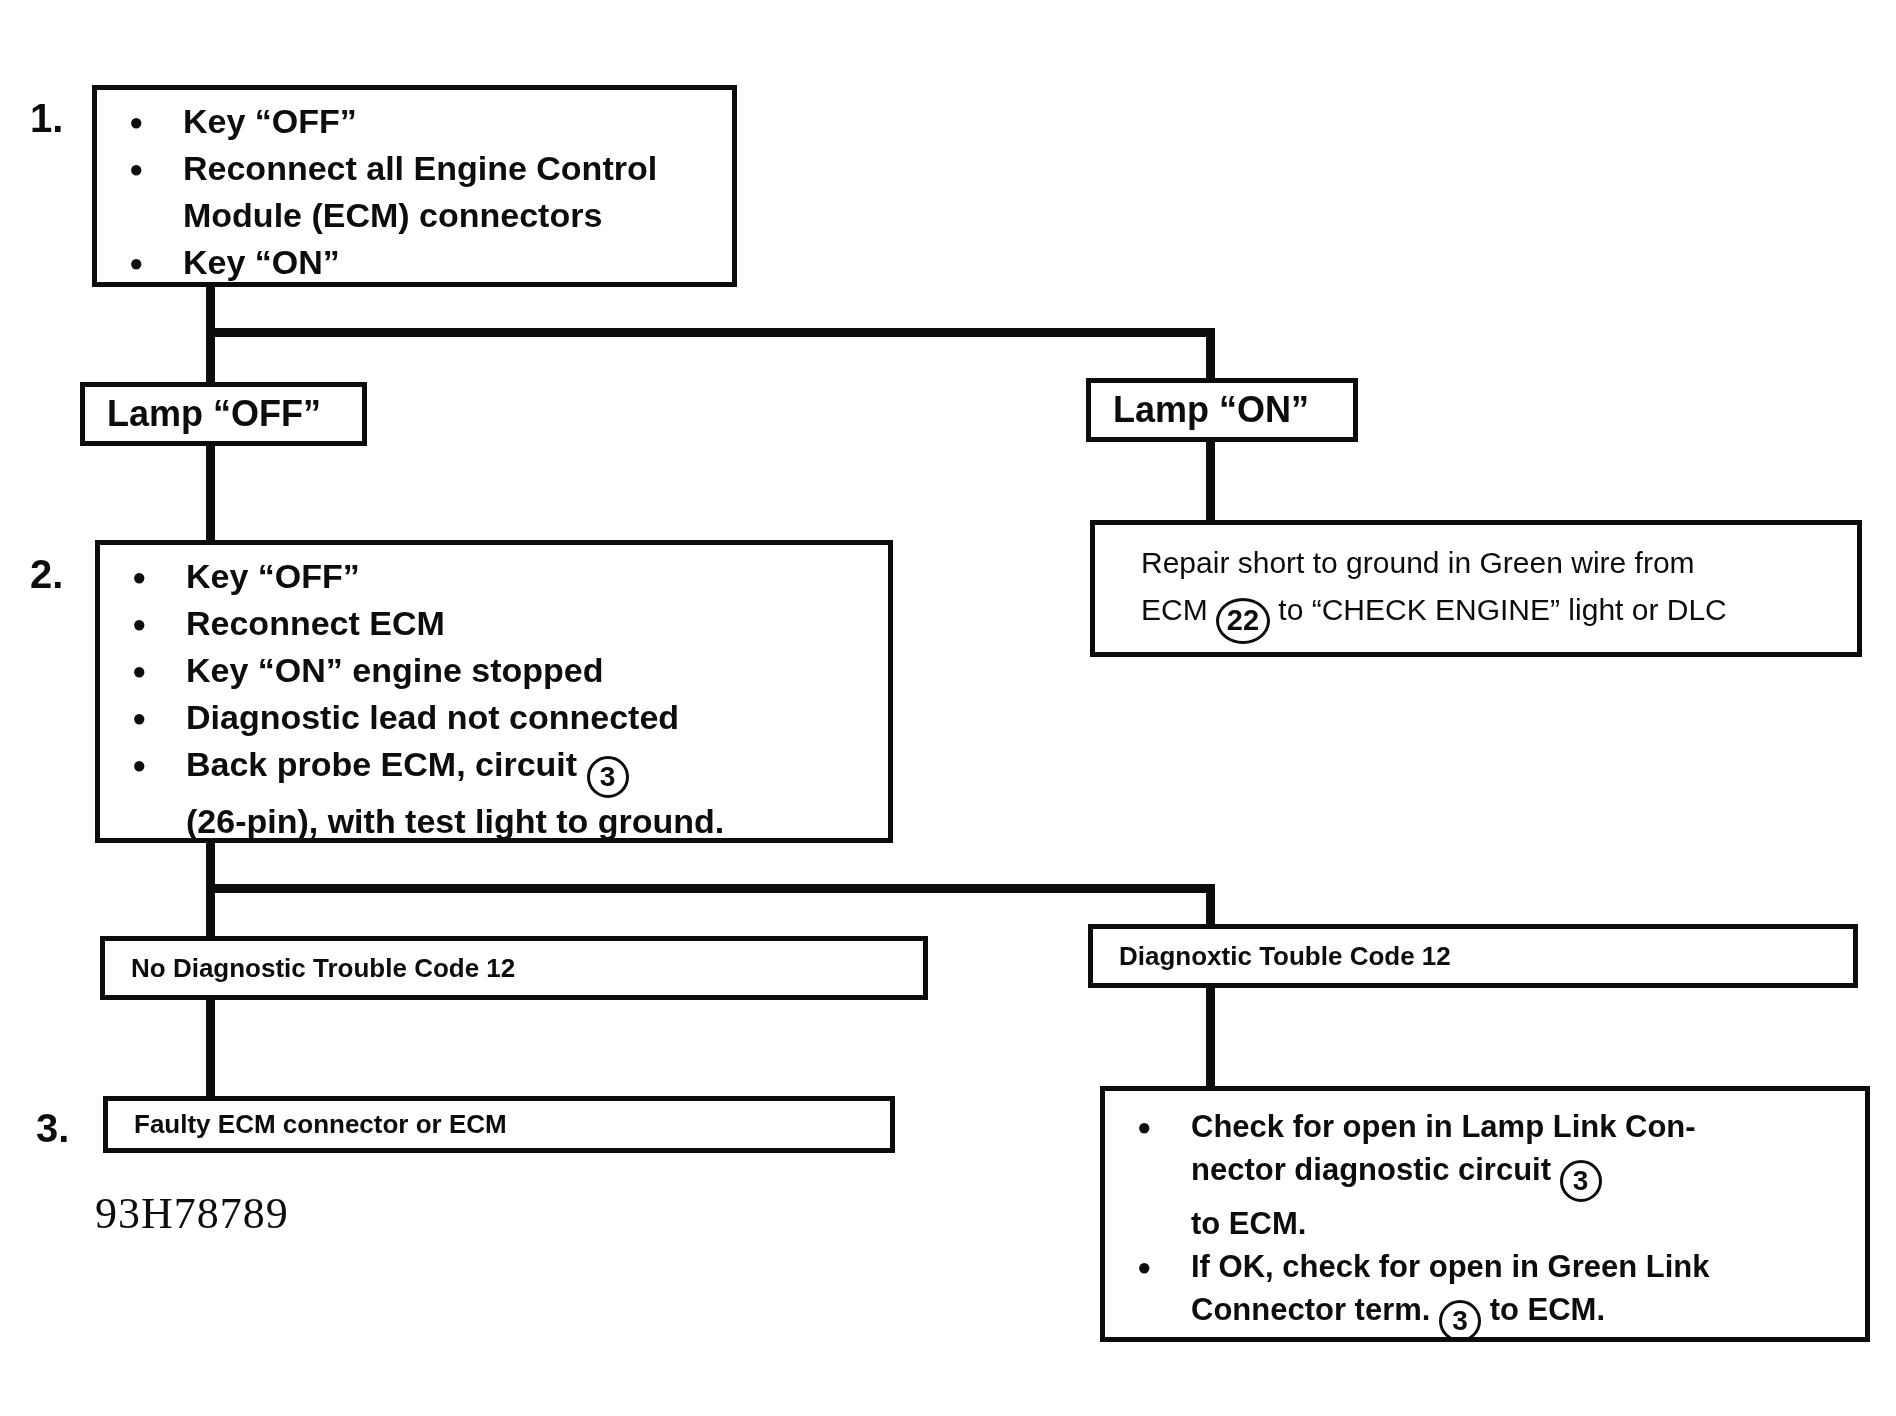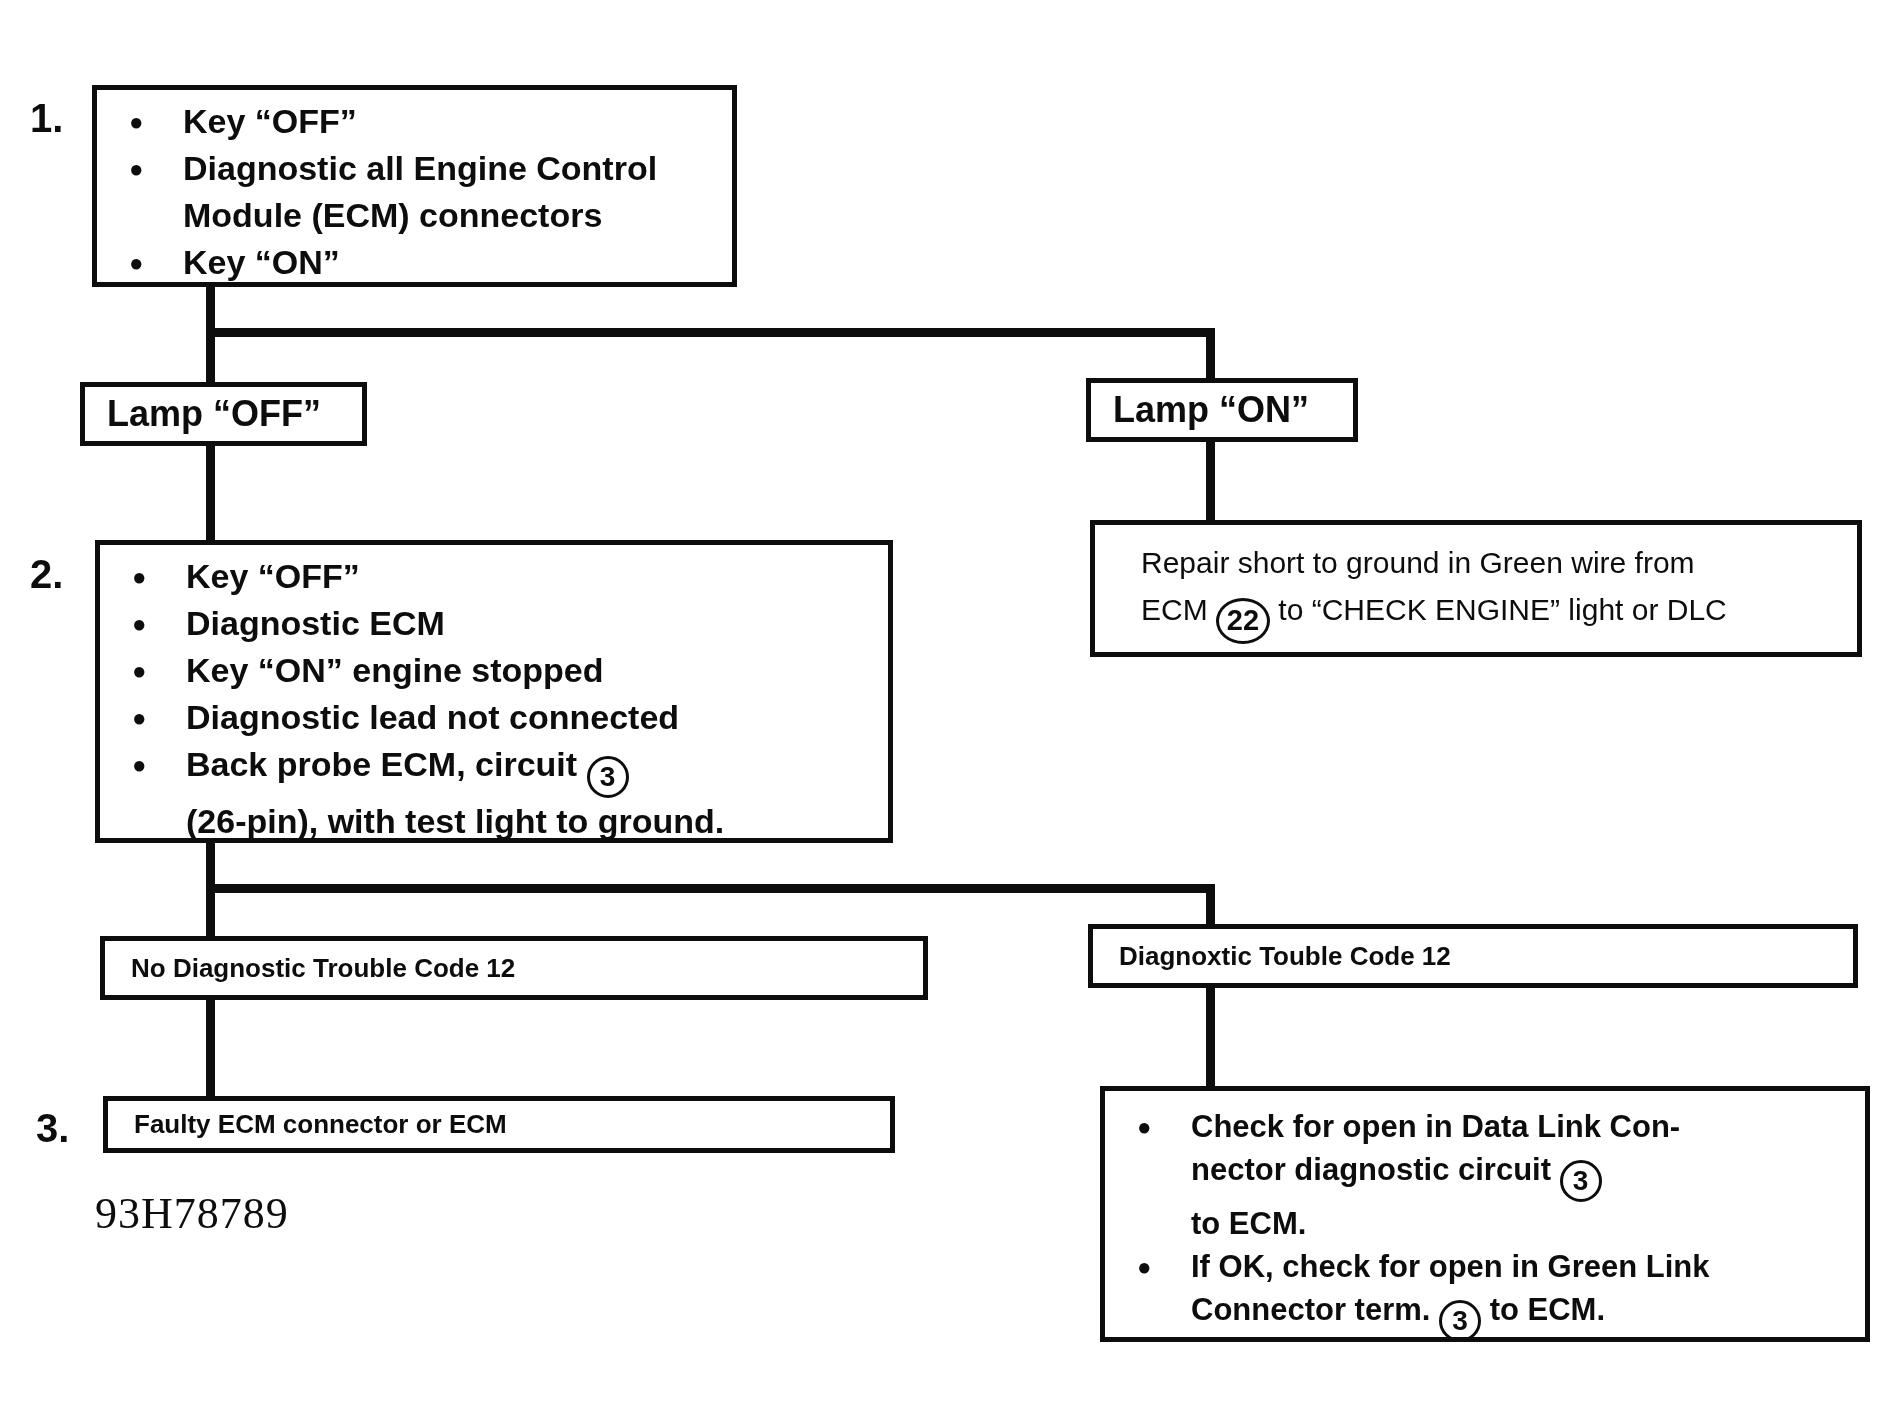--- a/index.html
+++ b/index.html
@@ -64,21 +64,21 @@
     <div class="bullets fs34">
         <div class="bullet">
           <span class="dot">●</span>
           <div class="bl">
             <div class="tline">Key “OFF”</div>
           </div>
         </div>
         <div class="bullet">
           <span class="dot">●</span>
           <div class="bl">
-            <div class="tline">Diagnostic all Engine Control</div>
+            <div class="tline">Reconnect all Engine Control</div>
             <div class="tline">Module (ECM) connectors</div>
           </div>
         </div>
         <div class="bullet">
           <span class="dot">●</span>
           <div class="bl">
             <div class="tline">Key “ON”</div>
           </div>
         </div>
       </div>
@@ -95,21 +95,21 @@
     <div class="bullets fs34">
         <div class="bullet">
           <span class="dot">●</span>
           <div class="bl">
             <div class="tline">Key “OFF”</div>
           </div>
         </div>
         <div class="bullet">
           <span class="dot">●</span>
           <div class="bl">
-            <div class="tline">Diagnostic ECM</div>
+            <div class="tline">Reconnect ECM</div>
           </div>
         </div>
         <div class="bullet">
           <span class="dot">●</span>
           <div class="bl">
             <div class="tline">Key “ON” engine stopped</div>
           </div>
         </div>
         <div class="bullet">
           <span class="dot">●</span>
@@ -141,21 +141,21 @@
 
   <div class="box single" style="left:103px; top:1096px; width:792px; height:57px;">
     <span>Faulty ECM connector or ECM</span>
   </div>
 
   <div class="box" style="left:1100px; top:1086px; width:770px; height:256px;">
     <div class="bullets fs31 check-pad">
         <div class="bullet">
           <span class="dot">●</span>
           <div class="bl">
-            <div class="tline">Check for open in Data Link Con-</div>
+            <div class="tline">Check for open in Lamp Link Con-</div>
             <div class="tline">nector diagnostic circuit <span class="circ">3</span></div>
             <div class="tline">to ECM.</div>
           </div>
         </div>
         <div class="bullet">
           <span class="dot">●</span>
           <div class="bl">
             <div class="tline">If OK, check for open in Green Link</div>
             <div class="tline">Connector term. <span class="circ">3</span> to ECM.</div>
           </div>

